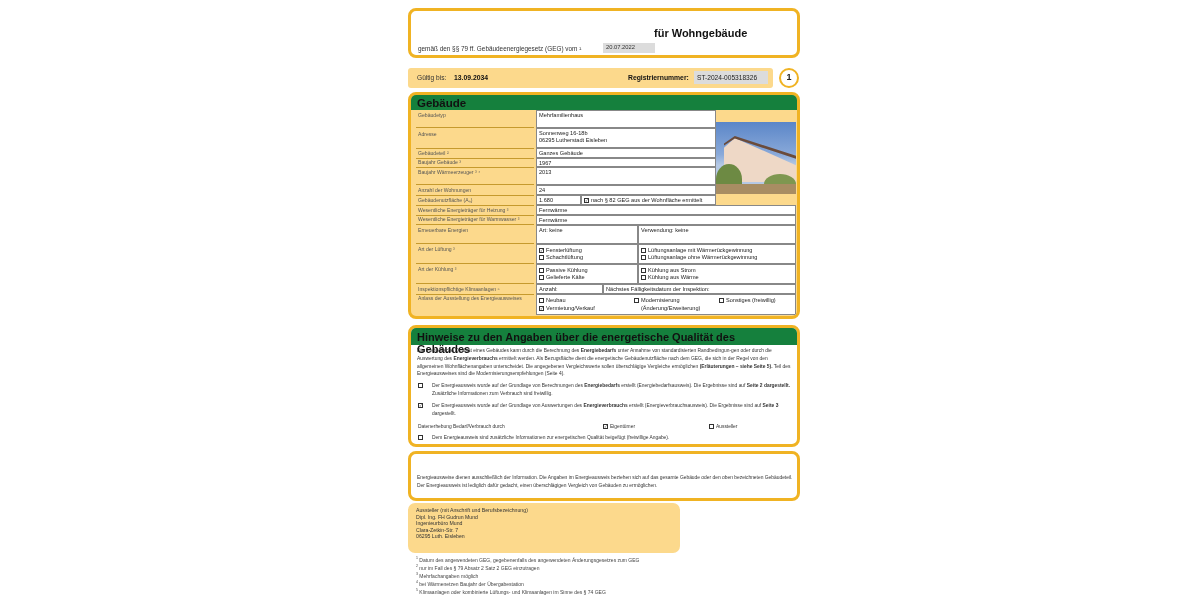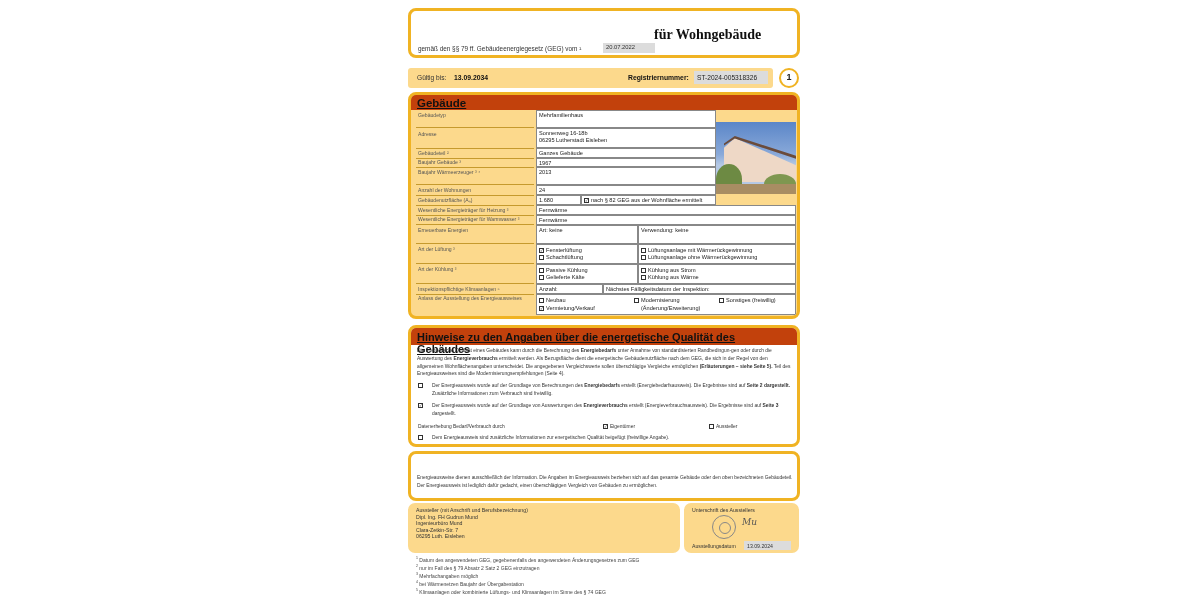--- a/index.html
+++ b/index.html
@@ -4,35 +4,35 @@
 <style>
   * { box-sizing: border-box; margin: 0; padding: 0; }
   html, body { width: 1200px; height: 600px; background: #ffffff; overflow: hidden; }
   body { font-family: "Liberation Sans", sans-serif; color: #222; position: relative; }
 
   .page { position: absolute; left: 408px; top: 8px; width: 392px; height: 590px; }
 
   
   .hdr { position: absolute; left: 0; top: 0; width: 392px; height: 50px; border: 3px solid #f0b323; border-radius: 8px; background: #fff; }
   .hdr .big { position: absolute; left: 6px; top: 1px; font-size: 32px; font-weight: bold; letter-spacing: -0.5px; color: #111; }
-  .hdr .sub { position: absolute; left: 243px; top: 16px; font-size: 14px; font-weight: bold; color: #111; font-family: Liberation Serif, serif; }
+  .hdr .sub { position: absolute; left: 243px; top: 16px; font-size: 11px; font-weight: bold; color: #111; }
   .hdr .law { position: absolute; left: 7px; top: 34px; font-size: 6.4px; color: #333; }
   .hdr .lawdate { position: absolute; left: 192px; top: 32px; width: 52px; height: 10px; background: #dcdcdc; font-size: 5.8px; padding: 1px 3px; color: #333; }
 
   
   .valid { position: absolute; left: 0; top: 60px; width: 365px; height: 20px; background: #fcd98c; border-radius: 3px; }
   .valid .lbl { position: absolute; left: 9px; top: 6px; font-size: 6.6px; color: #333; }
   .valid .val { position: absolute; left: 46px; top: 6px; font-size: 6.8px; font-weight: bold; color: #111; }
   .valid .reglbl { position: absolute; left: 220px; top: 6px; font-size: 6.8px; font-weight: bold; color: #111; }
   .valid .regval { position: absolute; left: 286px; top: 3px; width: 74px; height: 13px; background: #dcdcdc; font-size: 6.6px; padding: 3px 3px; color: #222; }
   .pagenum { position: absolute; left: 371px; top: 60px; width: 20px; height: 20px; border: 2.5px solid #f0b323; border-radius: 50%; font-size: 9px; font-weight: bold; text-align: center; line-height: 15px; background: #fff; }
 
   
   .sec { position: absolute; left: 0; width: 392px; border: 3px solid #f0b323; border-radius: 8px; background: #fff; overflow: hidden; }
-  .sec .title { background: #c2410c; font-weight: bold; color: #111; text-decoration: underline; }
+  .sec .title { background: #15803d; font-weight: bold; color: #111; }
 
   
   .geb { top: 84px; height: 227px; background: #fcd98c; }
   .geb .title { font-size: 11.5px; padding: 2px 6px 0 6px; height: 15px; }
   .cell { position: absolute; background: #fff; border: 0.6px solid #888; font-size: 5.6px; color: #222; padding: 1px 2px; line-height: 6.5px; overflow: hidden; }
   .lblc { position: absolute; left: 5px; font-size: 5.1px; color: #555; border-bottom: 0.6px solid #c69a2d; width: 118px; padding-left: 2px; }
   .photo { position: absolute; left: 305px; top: 27px; width: 80px; height: 72px; background: linear-gradient(180deg, #5b86c8 0%, #89a9d9 45%, #b5c9e5 60%); overflow: hidden; }
   .photo .bld { position: absolute; left: 8px; top: 16px; width: 72px; height: 44px; background: #eed8c6; clip-path: polygon(0 22%, 15% 0, 100% 62%, 100% 100%, 0 100%); }
   .photo .roof { position: absolute; left: 8px; top: 14px; width: 72px; height: 30px; background: #6b4b3a; clip-path: polygon(0 25%, 15% 0, 100% 66%, 100% 76%, 15% 8%, 0 32%); }
   .photo .tree1 { position: absolute; left: 0; top: 42px; width: 26px; height: 30px; background: #6d8a43; border-radius: 50% 50% 0 0; }
@@ -190,27 +190,20 @@
     <div class="para" style="left:6px;top:20px;width:376px;">Energieausweise dienen ausschließlich der Information. Die Angaben im Energieausweis beziehen sich auf das gesamte Gebäude oder den oben bezeichneten Gebäudeteil. Der Energieausweis ist lediglich dafür gedacht, einen überschlägigen Vergleich von Gebäuden zu ermöglichen.</div>
   </div>
 
   <div class="auss">
     <div>Aussteller (mit Anschrift und Berufsbezeichnung)</div>
     <div>Dipl. Ing. FH Gudrun Mund</div>
     <div>Ingenieurbüro Mund</div>
     <div>Clara-Zetkin-Str. 7</div>
     <div>06295 Luth. Eisleben</div>
   </div>
-  <div class="unter">
-    <div class="lbl">Unterschrift des Ausstellers</div>
-    <div class="stamp"></div>
-    <div class="sig">Mu</div>
-    <div class="dlbl">Ausstellungsdatum</div>
-    <div class="dval">13.09.2024</div>
-  </div>
 
   <div class="foot">
     <div><sup>1</sup> <span>Datum des angewendeten GEG, gegebenenfalls des angewendeten Änderungsgesetzes zum GEG</span></div>
     <div><sup>2</sup> <span>nur im Fall des § 79 Absatz 2 Satz 2 GEG einzutragen</span></div>
     <div><sup>3</sup> <span>Mehrfachangaben möglich</span></div>
     <div><sup>4</sup> <span>bei Wärmenetzen Baujahr der Übergabestation</span></div>
     <div><sup>5</sup> <span>Klimaanlagen oder kombinierte Lüftungs- und Klimaanlagen im Sinne des § 74 GEG</span></div>
   </div>
 </div>
 

